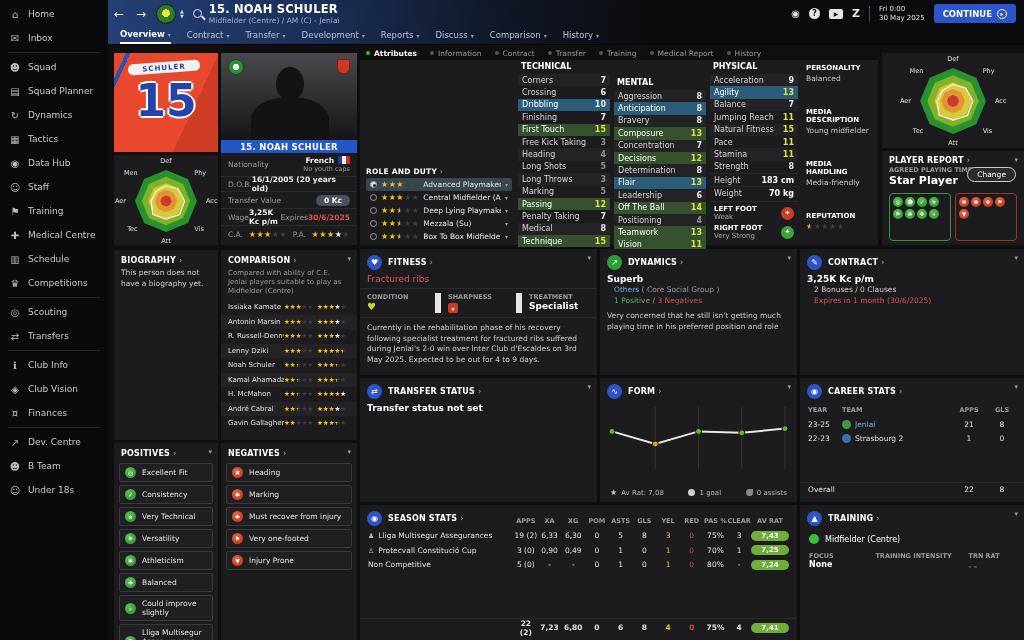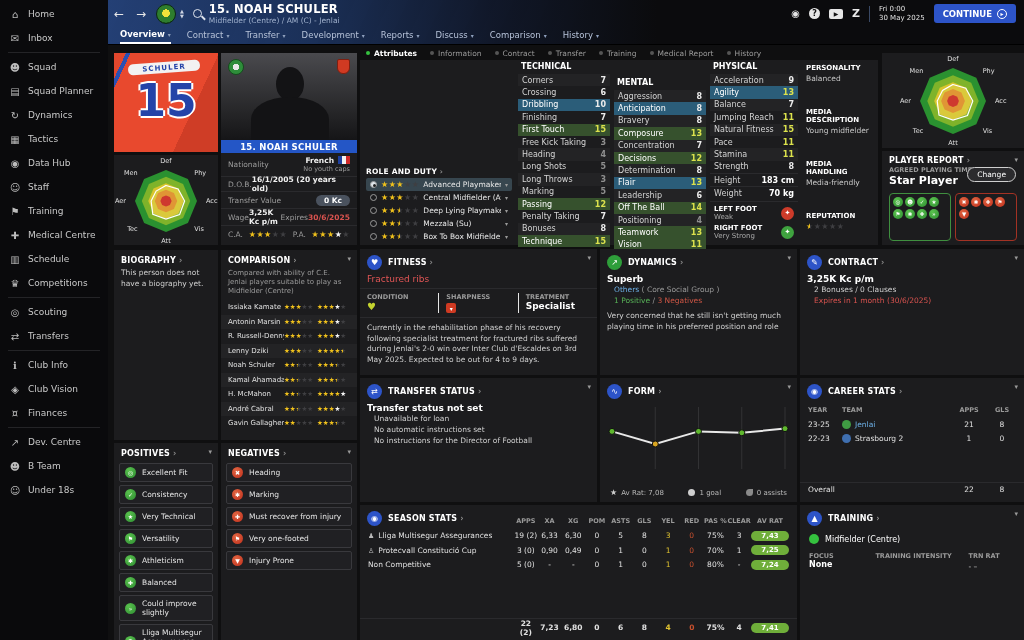--- a/index.html
+++ b/index.html
@@ -123,21 +123,21 @@
 .bico.r{background:radial-gradient(circle at 35% 30%,#e06441,#c02f1c)}
 
 .cdesc{font-size:7px;color:#9a9a9a;padding:2px 7px 4px 7px;line-height:9px}
 .crow{display:grid;grid-template-columns:56px 1fr 1fr;align-items:center;height:14.5px;padding:0 7px;font-size:7px;color:#e0e0e0}
 .crow:nth-child(even){background:rgba(255,255,255,.03)}
 .crow .st{font-size:6.5px;letter-spacing:0}
 .cname{white-space:nowrap;overflow:hidden;cursor:pointer}
 
 .injury{color:#e05555;font-weight:normal;font-size:9px;padding:0 7px}
 .fcols{display:flex;margin-top:4px;border-top:1px solid #2a2a2d;border-bottom:1px solid #2a2a2d;padding:4px 0}
-.fcol{flex:1;padding:0 7px;border-right:1px solid #e5e5e5}
+.fcol{flex:1;padding:0 7px;border-right:6px solid #e5e5e5}
 .fcol:last-child{border-right:none}
 .fclab{font-size:6.5px;font-weight:bold;color:#9a9a9a}
 .heart{font-size:10px}
 .sharpbox{width:10px;height:10px;background:#cf3a22;border-radius:2px;color:#fff;font-size:6px;display:flex;align-items:center;justify-content:center}
 .treat{font-size:9px;font-weight:bold;color:#fff}
 .ptext{font-size:7.5px;color:#cfcfcf;line-height:10.5px;padding:5px 7px}
 .bold9{font-size:9px;font-weight:bold;color:#fff;padding:0 7px}
 .dyn-line{font-size:7.5px;padding:1px 14px}
 .linkblue{color:#6db1e8;cursor:pointer}
 .grayp{color:#9a9a9a}
@@ -594,21 +594,21 @@
         </div>
         <div class="arow hlg">
       <span>Passing</span>
           <span class="av c2">12</span>
         </div>
         <div class="arow ">
       <span>Penalty Taking</span>
           <span class="av c1">7</span>
         </div>
         <div class="arow ">
-      <span>Bonuses</span>
+      <span>Medical</span>
           <span class="av c1">8</span>
         </div>
         <div class="arow hlg">
       <span>Technique</span>
           <span class="av c2">15</span>
         </div>
       </div>
 
     <div class="abs" style="left:254px;top:18px;width:92px" id="mental-col">
         <div class="acolhead">MENTAL</div>
@@ -839,25 +839,20 @@
     <div class="dyn-line redtxt">Expires in 1 month (30/6/2025)</div>
   </section>
 
   <section class="panel" style="left:360px;top:378px;width:237px;height:124px">
     <div class="phead">
         <span class="picon bluec">⇄</span>
         <span class="ptitle">TRANSFER STATUS</span>
       </div>
     <span class="pchev">▾</span>
     <div class="bold9">Transfer status not set</div>
-    <div id="ts-lines">
-        <div class="dyn-line" style="color:#cfcfcf">Unavailable for loan</div>
-        <div class="dyn-line" style="color:#cfcfcf">No automatic instructions set</div>
-        <div class="dyn-line" style="color:#cfcfcf">No instructions for the Director of Football</div>
-      </div>
   </section>
 
   <section class="panel" style="left:600px;top:378px;width:197px;height:124px">
     <div class="phead">
         <span class="picon bluec">∿</span>
         <span class="ptitle">FORM</span>
       </div>
     <span class="pchev">▾</span>
     <svg id="form-chart" width="183" height="72" viewBox="0 0 183 72" style="margin-left:7px">
         <line x1="48.25" y1="4" x2="48.25" y2="66" stroke="#323234" stroke-width="1"></line>

